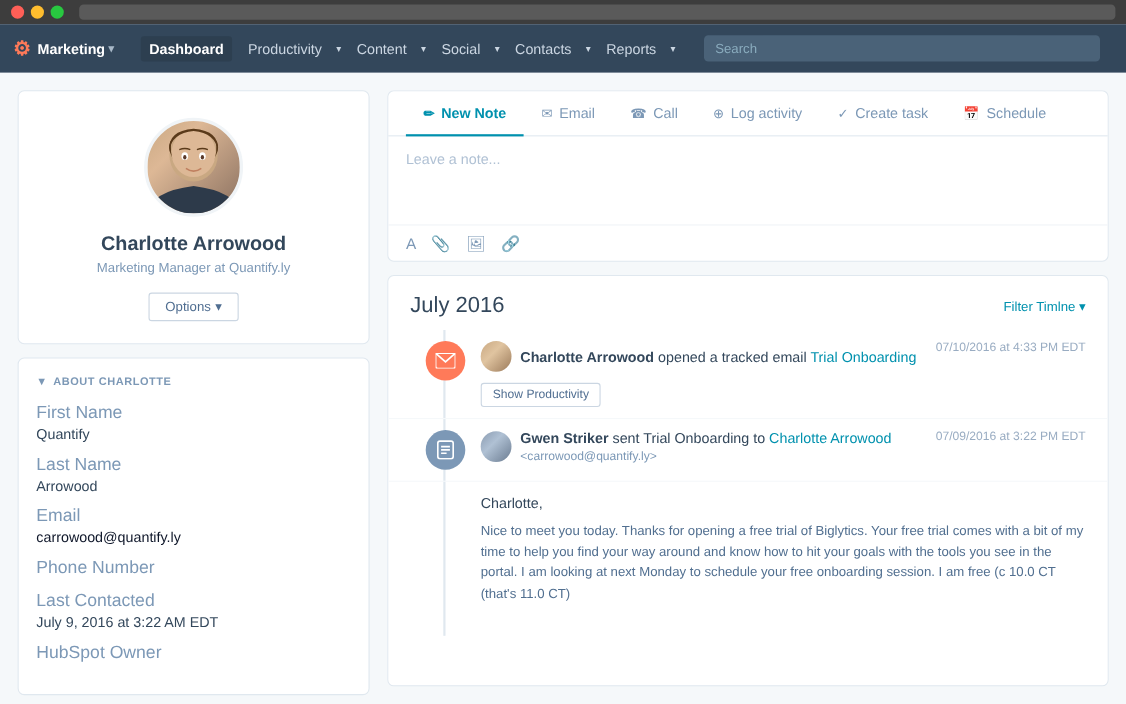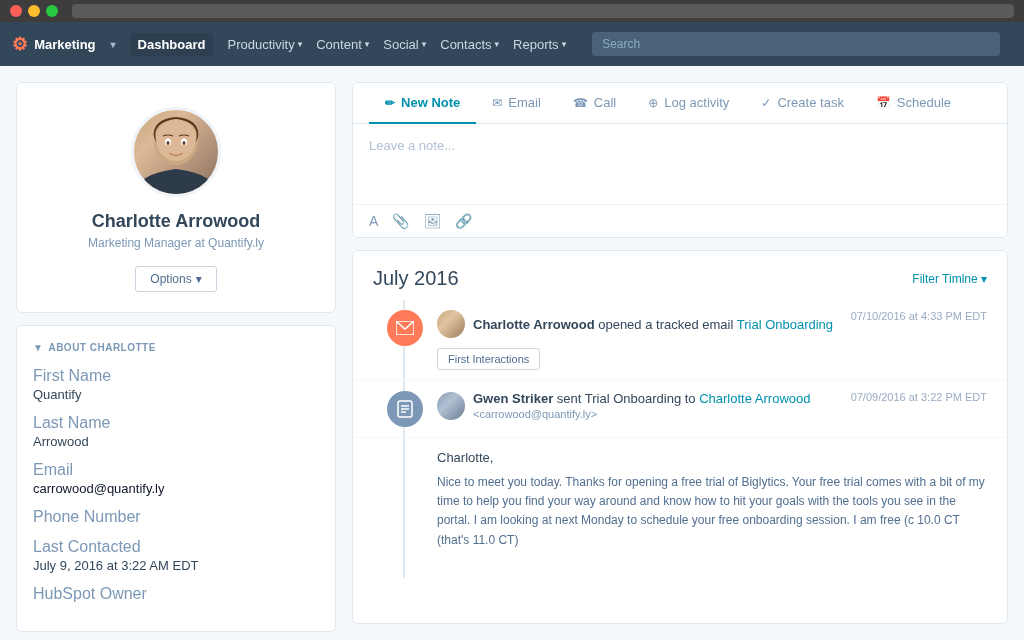--- a/index.html
+++ b/index.html
@@ -40,42 +40,42 @@
     .nav-logo {
       color: #ff7a59;
       font-size: 18px;
       margin-right: 6px;
       font-weight: bold;
     }
     .nav-brand {
       color: #fff;
       font-size: 13px;
       font-weight: 600;
-      margin-right: 14px;
-      display: flex;
-      align-items: center;
-      gap: 15px;
+      margin-right: 24px;
+      display: flex;
+      align-items: center;
+      gap: 3px;
     }
     .nav-brand .caret { font-size: 10px; color: #a8b8c8; }
     .nav-dashboard {
       color: #fff;
       font-size: 13px;
       font-weight: 600;
       margin-right: 14px;
       padding: 4px 8px;
       background: #2d3f50;
       border-radius: 3px;
     }
     .nav-item {
       color: #cbd6e2;
       font-size: 13px;
       margin-right: 14px;
       display: flex;
       align-items: center;
-      gap: 3px;
+      gap: 13px;
       cursor: pointer;
       white-space: nowrap;
     }
     .nav-item .caret { font-size: 9px; }
     .nav-search {
       flex: 1;
       margin: 0 12px;
     }
     .nav-search input {
       width: 100%;
@@ -532,21 +532,21 @@
                 <div class="small-avatar"></div>
                 <span class="timeline-text">
                   <span class="bold">Charlotte Arrowood</span>
                   <span> opened a tracked email </span>
                   <span class="link">Trial Onboarding</span>
                 </span>
               </div>
               <span class="timeline-time">07/10/2016 at 4:33 PM EDT</span>
             </div>
             <div>
-              <button class="show-interactions-btn">First Interactions</button>
+              <button class="show-interactions-btn">Show Productivity</button>
             </div>
           </div>
         </div>
 
         <div class="timeline-item">
           <div class="timeline-icon-wrap icon-doc-bg">
             <svg width="16" height="18" viewBox="0 0 16 18" xmlns="http://www.w3.org/2000/svg">
               <rect x="1" y="1" width="14" height="16" rx="2" fill="none" stroke="#fff" stroke-width="1.5"></rect>
               <line x1="4" y1="6" x2="12" y2="6" stroke="#fff" stroke-width="1.5"></line>
               <line x1="4" y1="9" x2="12" y2="9" stroke="#fff" stroke-width="1.5"></line>

